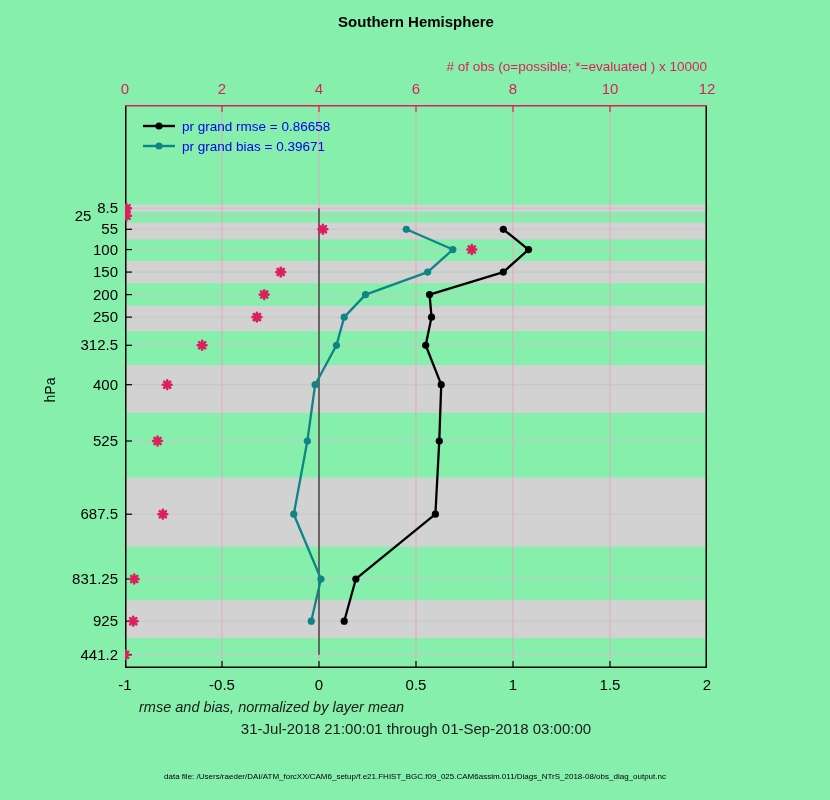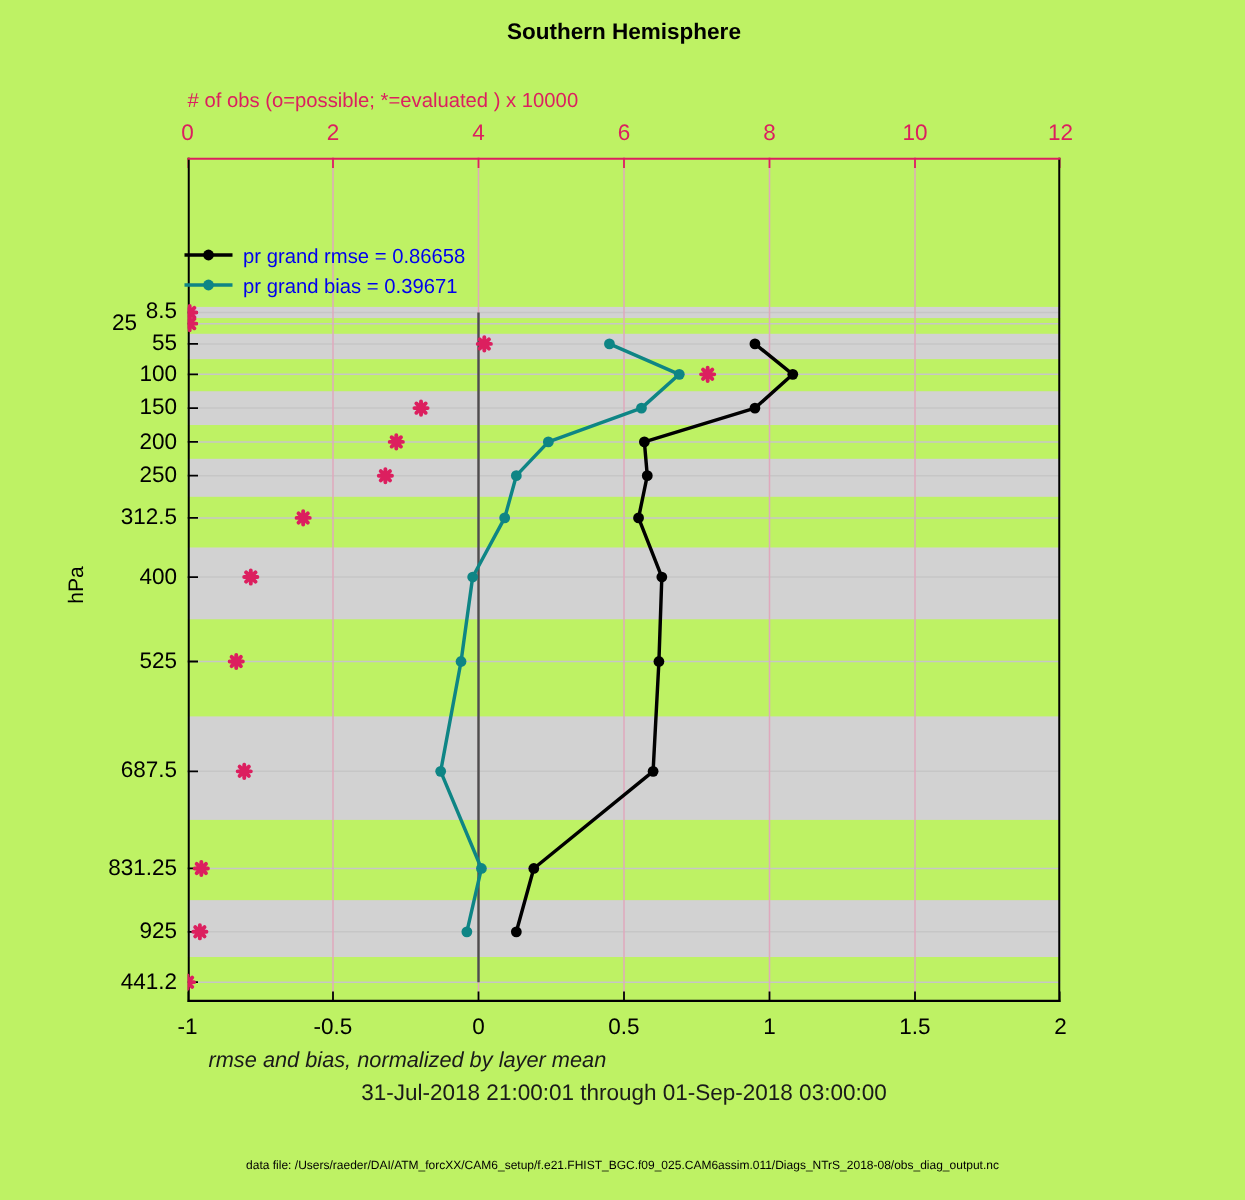--- a/index.html
+++ b/index.html
@@ -1,41 +1,41 @@
 <!DOCTYPE html>
 <html><head>
 <meta charset="utf-8">
 <style>
   html,body{margin:0;padding:0;background:#ffffff;}
   .figure{
     position:relative;
     width:830px;height:800px;
-    background:#bef264;
+    background:#86efac;
     font-family:"Liberation Sans", sans-serif;
     overflow:hidden;
   }
   .title-line1{
     position:absolute;left:125px;top:13px;width:582px;
     text-align:center;font-size:15px;font-weight:bold;color:#000;
   }
   .title-line2{
     position:absolute;left:125px;top:35px;width:582px;
     text-align:center;font-size:15px;font-weight:bold;color:#000;
   }
   .obs-header{
     position:absolute;left:125px;top:59px;width:582px;
-    text-align:left;font-size:13.5px;
+    text-align:right;font-size:13.5px;
   }
   .top-tick-label{
     position:absolute;top:80px;width:60px;margin-left:-30px;
     text-align:center;font-size:15px;
   }
   .plot-wrap{position:absolute;left:125px;top:105px;width:582px;height:563px;}
   .legend{
-    position:absolute;left:122px;top:116px;z-index:5;margin-top:44px;
+    position:absolute;left:142px;top:116px;z-index:5;
   }
   .legend-row{display:flex;align-items:center;height:20px;}
   .legend-swatch{width:34px;height:10px;margin-right:6px;flex:none;}
   .legend-label{font-size:13.5px;color:#0000ee;white-space:nowrap;}
   .y-tick-label{
     position:absolute;width:70px;right:712px; 
     text-align:right;font-size:15px;color:#000;margin-top:-9px;
   }
   .y-axis-title{
     position:absolute;left:30px;top:382px;width:40px;

